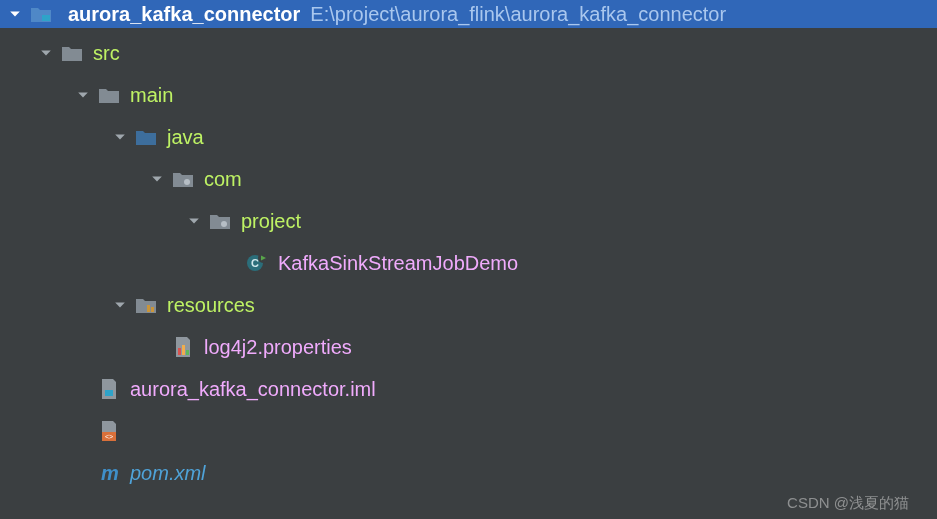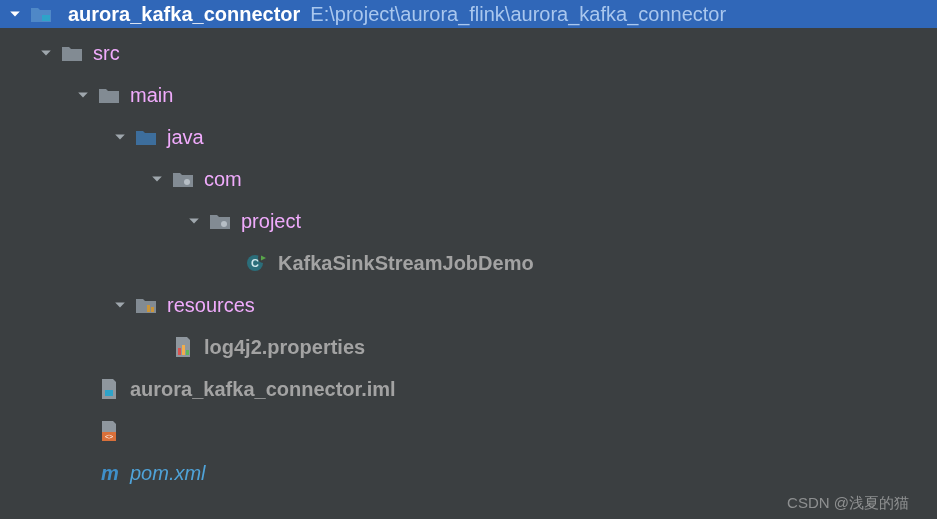--- a/index.html
+++ b/index.html
@@ -43,22 +43,22 @@
     font-size: 14px;
   }
   .icon {
     display: inline-flex;
     width: 26px;
     height: 22px;
     align-items: center;
     justify-content: center;
     margin-right: 8px;
   }
-  .label { color: #f0abfc; }
-  .label-vcs { color: #a3a3a3; font-weight: bold; }
+  .label { color: #bef264; }
+  .label-vcs { color: #f0abfc; }
   .label-blue { color: #4fa3d9; font-style: italic; text-align: center; }
   .watermark {
     position: absolute;
     right: 28px;
     bottom: 6px;
     color: rgba(210,210,210,0.55);
     font-size: 15px;
     font-family: "Microsoft YaHei", Arial, sans-serif;
   }
   .indent { display:inline-block; }

